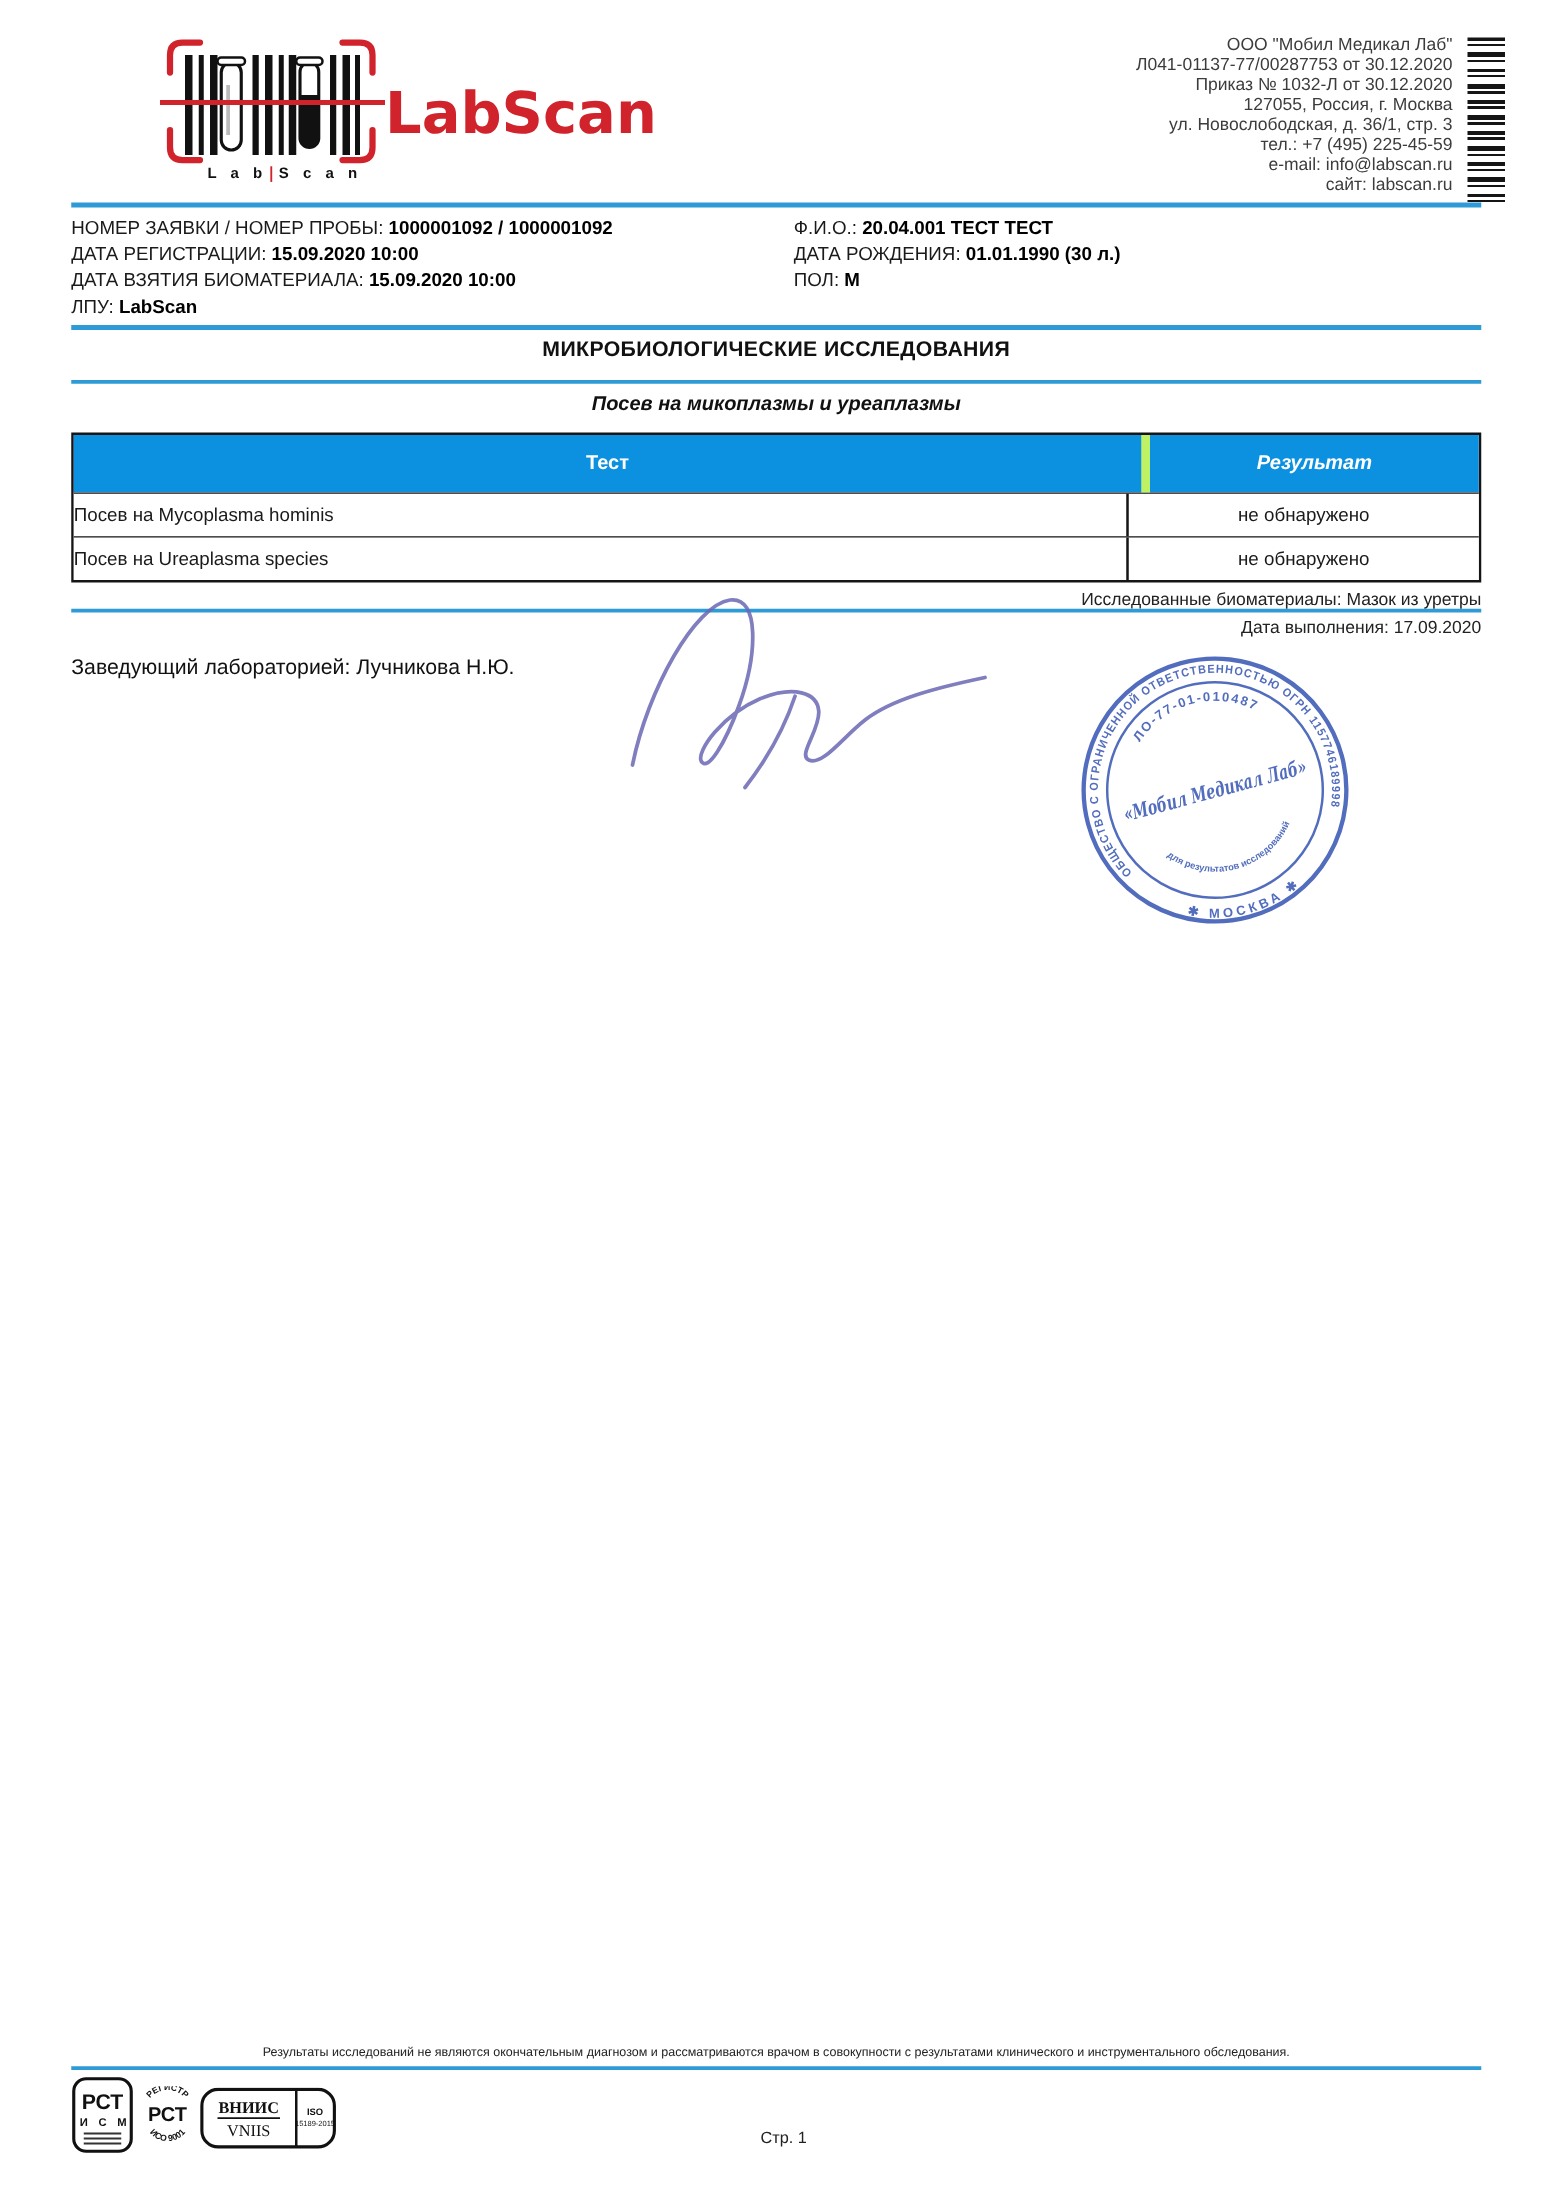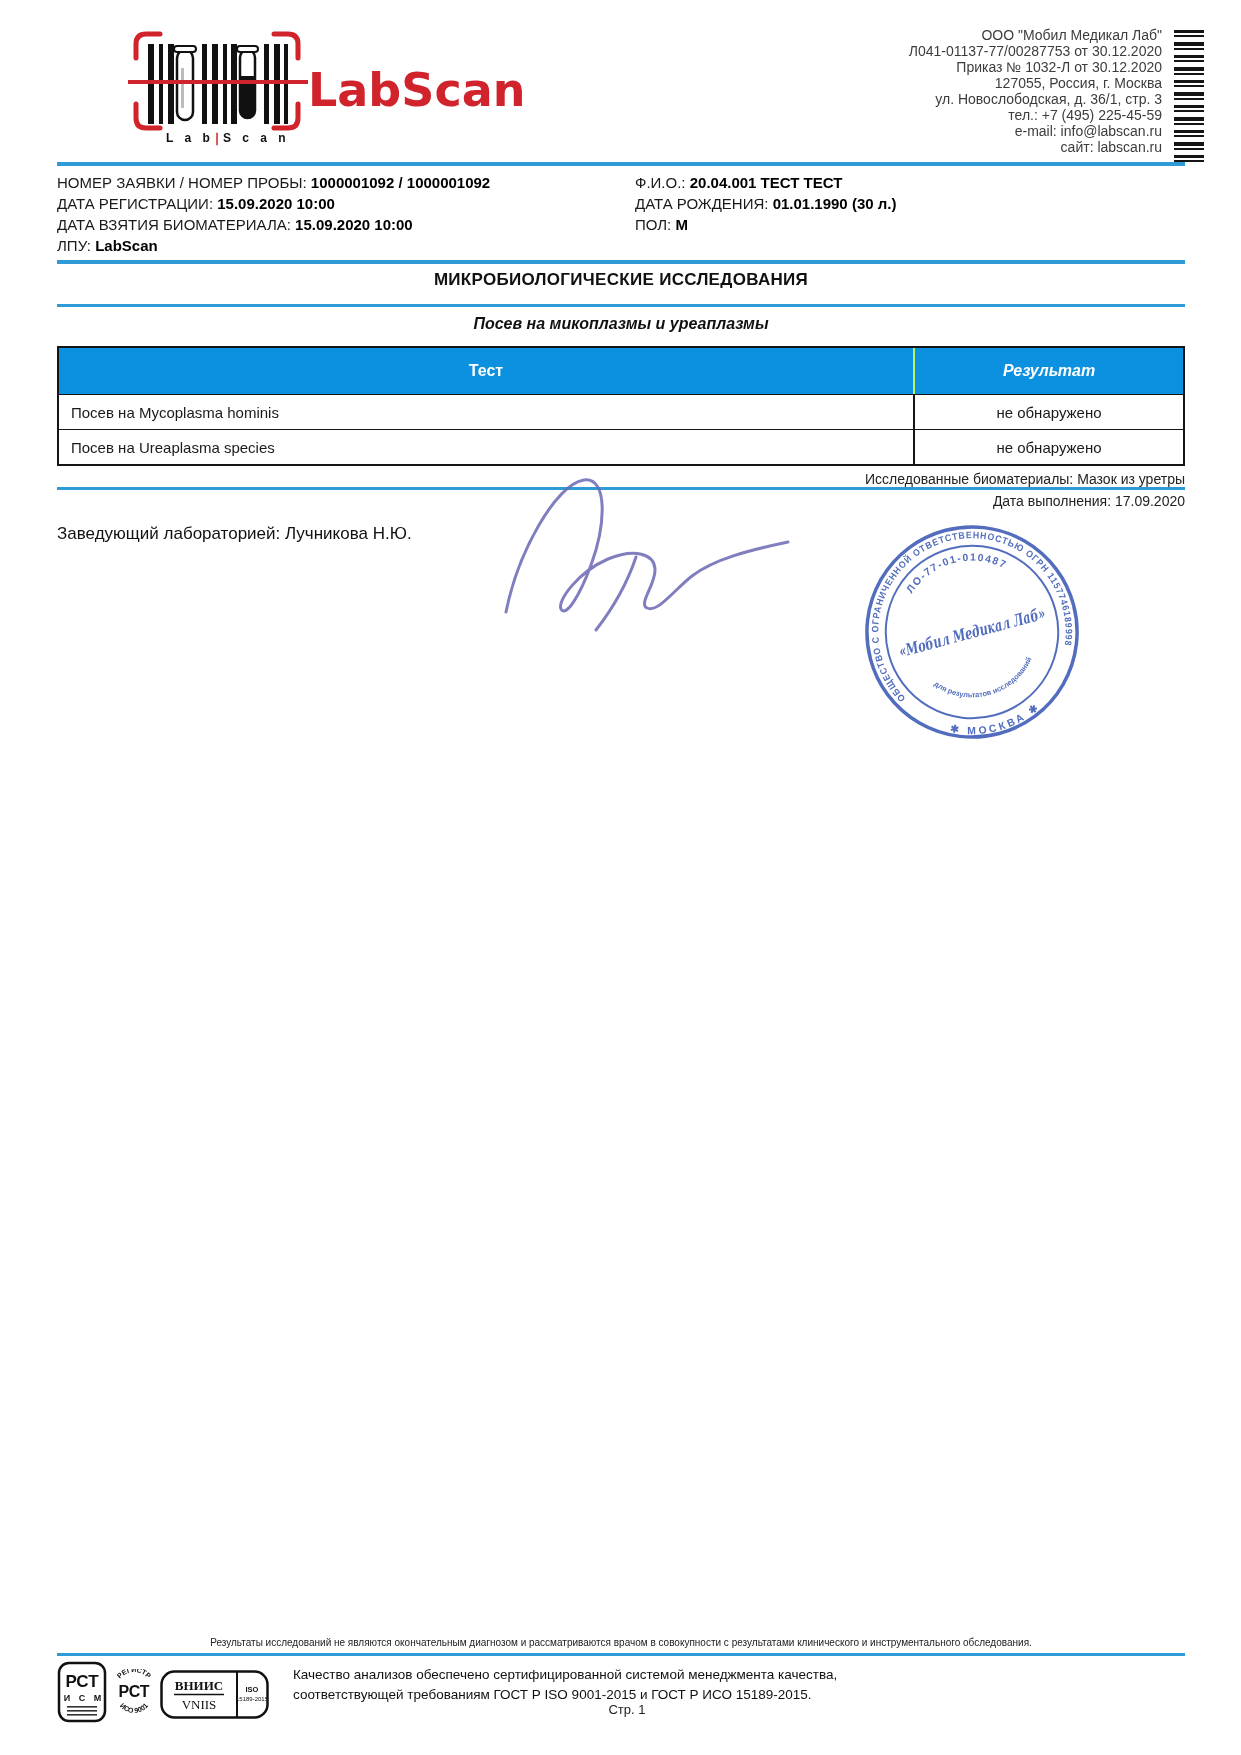--- a/index.html
+++ b/index.html
@@ -31,24 +31,24 @@
                font-size:17px; font-weight:bold; color:#111; letter-spacing:.3px; }
   .sub-title { position:absolute; left:57px; width:1128px; text-align:center;
                font-size:16px; font-weight:bold; color:#111; }
 
   
   .tbl { position:absolute; left:57px; top:346px; width:1124px;
          border:2px solid #151515; font-size:15px; }
   .tbl-head { display:flex; background:#0C90E0; color:#fff; font-weight:bold;
               font-size:16px; height:46px; }
   .tbl-head .th { display:flex; align-items:center; justify-content:center; }
-  .th-test { flex:0 0 854px; border-right:2px solid #bef264;text-align:right; }
+  .th-test { flex:0 0 854px; border-right:7px solid #bef264;text-align:right; }
   .th-result { flex:1;font-style:italic; }
   .tr { display:flex; border-top:1.5px solid #151515; height:34px; background:#fff; }
-  .td-test { flex:0 0 842px; padding-left:12px; border-right:2px solid #151515;
+  .td-test { flex:0 0 842px; border-right:2px solid #151515;
              display:flex; align-items:center; }
   .td-result { flex:1; display:flex; align-items:center; justify-content:center; }
 
   .note { position:absolute; left:57px; width:1128px; text-align:right;
           font-size:14px; color:#222; }
 
   .sig-label { position:absolute; left:57px; top:524px; font-size:17px; color:#111; }
   .signature-svg { position:absolute; left:488px; top:462px; }
   .stamp-svg { position:absolute; left:858px; top:518px; opacity:.88; }
 
@@ -243,20 +243,16 @@
   <svg class="badge b3" width="112" height="50" viewBox="0 0 112 50">
     <rect x="1.5" y="1.5" width="106" height="46" rx="13" fill="#fff" stroke="#111" stroke-width="2.5"></rect>
     <line x1="77" y1="1.5" x2="77" y2="47.5" stroke="#111" stroke-width="2"></line>
     <text x="39" y="20" text-anchor="middle" font-size="13" font-weight="bold" font-family="Liberation Serif, serif" fill="#111">ВНИИС</text>
     <line x1="14" y1="24.5" x2="64" y2="24.5" stroke="#111" stroke-width="1.5"></line>
     <text x="39" y="39" text-anchor="middle" font-size="13" font-family="Liberation Serif, serif" fill="#111">VNIIS</text>
     <text x="92" y="22" text-anchor="middle" font-size="7.5" font-weight="bold" fill="#111">ISO</text>
     <text x="92" y="31" text-anchor="middle" font-size="6" fill="#111">15189-2015</text>
   </svg>
 
-  <div class="quality">
-    <div>Качество анализов обеспечено сертифицированной системой менеджмента качества,</div>
-    <div>соответствующей требованиям ГОСТ Р ISO 9001-2015 и ГОСТ Р ИСО 15189-2015.</div>
-  </div>
 
   <div class="page-label">Стр. 1</div>
 
 </div>
 
 </body></html>

